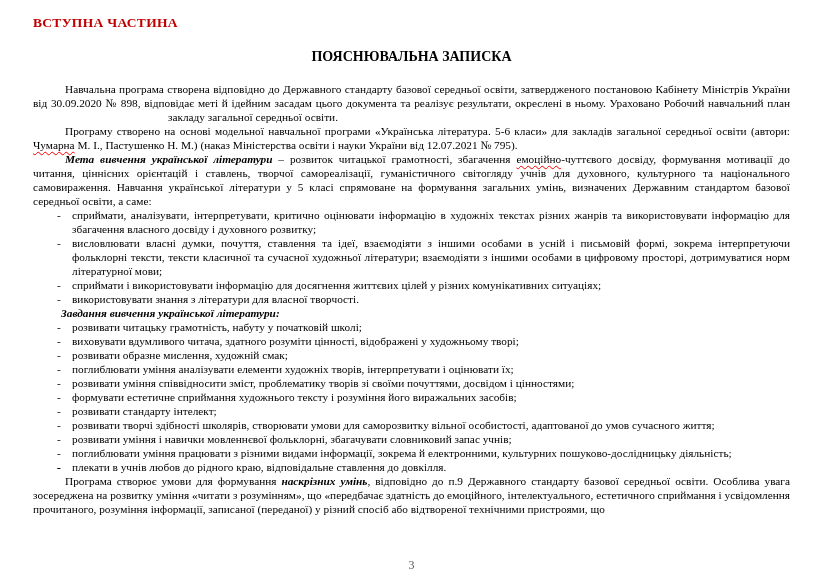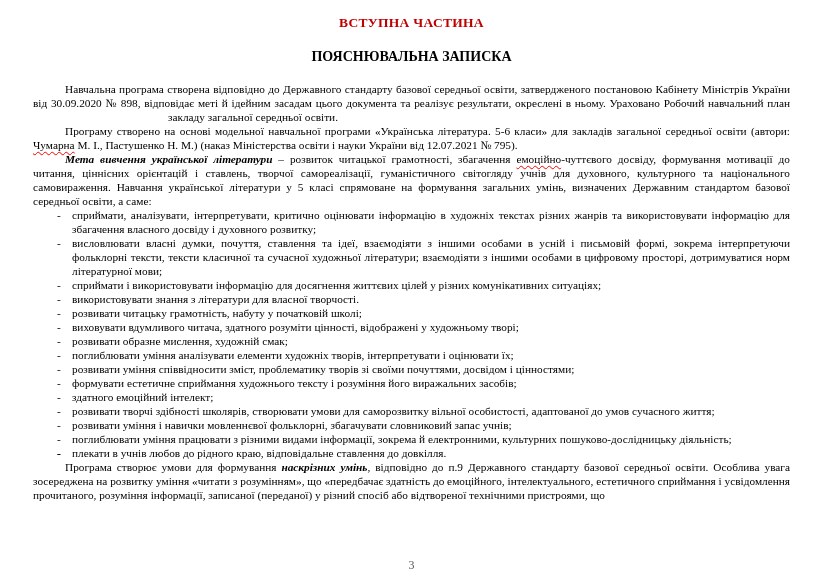--- a/index.html
+++ b/index.html
@@ -10,21 +10,21 @@
     padding:12px 33px 0 33px;
     background:#ffffff;
     color:#000000;
     font-family:"Liberation Serif","DejaVu Serif",serif;
     font-size:11.3px;
     line-height:14px;
     overflow:hidden;
   }
   .doc-title {
     margin:3px 0 0 0;
-    text-align:center;
+    text-align:left;
     font-size:13.5px;
     line-height:16px;
     font-weight:bold;
     color:#c00000;
     letter-spacing:0.3px;
   }
   .doc-subtitle {
     margin:18px 0 0 0;
     text-align:center;
     font-size:14px;
@@ -81,29 +81,30 @@
 
     <p class="para indent"><span class="bi">Мета вивчення української літератури</span><span> – розвиток читацької грамотності, збагачення </span><span class="misspell">емоційно</span><span>-чуттєвого досвіду, формування мотивації до читання, ціннісних орієнтацій і ставлень, творчої самореалізації, гуманістичного світогляду учнів для духовного, культурного та національного самовираження. Навчання української літератури у 5 класі спрямоване на формування загальних умінь, визначених Державним стандартом базової середньої освіти, а саме:</span></p>
 
     <div class="list">
       <div class="li"><span class="marker">-</span><span>сприймати, аналізувати, інтерпретувати, критично оцінювати інформацію в художніх текстах різних жанрів та використовувати інформацію для збагачення власного досвіду і духовного розвитку;</span></div>
       <div class="li"><span class="marker">-</span><span>висловлювати власні думки, почуття, ставлення та ідеї, взаємодіяти з іншими особами в усній і письмовій формі, зокрема інтерпретуючи фольклорні тексти, тексти класичної та сучасної художньої літератури; взаємодіяти з іншими особами в цифровому просторі, дотримуватися норм літературної мови;</span></div>
       <div class="li"><span class="marker">-</span><span>сприймати і використовувати інформацію для досягнення життєвих цілей у різних комунікативних ситуаціях;</span></div>
       <div class="li"><span class="marker">-</span><span>використовувати знання з літератури для власної творчості.</span></div>
     </div>
 
+    <p class="para heading-bi"><span class="bi">Завдання вивчення української літератури:</span></p>
 
     <div class="list">
       <div class="li"><span class="marker">-</span><span>розвивати читацьку грамотність, набуту у початковій школі;</span></div>
       <div class="li"><span class="marker">-</span><span>виховувати вдумливого читача, здатного розуміти цінності, відображені у художньому творі;</span></div>
       <div class="li"><span class="marker">-</span><span>розвивати образне мислення, художній смак;</span></div>
       <div class="li"><span class="marker">-</span><span>поглиблювати уміння аналізувати елементи художніх творів, інтерпретувати і оцінювати їх;</span></div>
       <div class="li"><span class="marker">-</span><span>розвивати уміння співвідносити зміст, проблематику творів зі своїми почуттями, досвідом і цінностями;</span></div>
       <div class="li"><span class="marker">-</span><span>формувати естетичне сприймання художнього тексту і розуміння його виражальних засобів;</span></div>
-      <div class="li"><span class="marker">-</span><span>здатного емоційний інтелект;</span></div>
+      <div class="li"><span class="marker">-</span><span>розвивати стандарту інтелект;</span></div>
       <div class="li"><span class="marker">-</span><span>розвивати творчі здібності школярів, створювати умови для саморозвитку вільної особистості, адаптованої до умов сучасного життя;</span></div>
       <div class="li"><span class="marker">-</span><span>розвивати уміння і навички мовленнєвої фольклорні, збагачувати словниковий запас учнів;</span></div>
       <div class="li"><span class="marker">-</span><span>поглиблювати уміння працювати з різними видами інформації, зокрема й електронними, культурних пошуково-дослідницьку діяльність;</span></div>
       <div class="li"><span class="marker">-</span></div>
       <div class="li"><span class="marker">-</span><span>плекати в учнів любов до рідного краю, відповідальне ставлення до довкілля.</span></div>
     </div>
 
     <p class="para indent"><span>Програма створює умови для формування </span><span class="bi">наскрізних умінь</span><span>, відповідно до п.9 Державного стандарту базової середньої освіти. Особлива увага зосереджена на розвитку уміння «читати з розумінням», що «передбачає здатність до емоційного, інтелектуального, естетичного сприймання і усвідомлення прочитаного, розуміння інформації, записаної (переданої) у різний спосіб або відтвореної технічними пристроями, що</span></p>
 
   </div>

